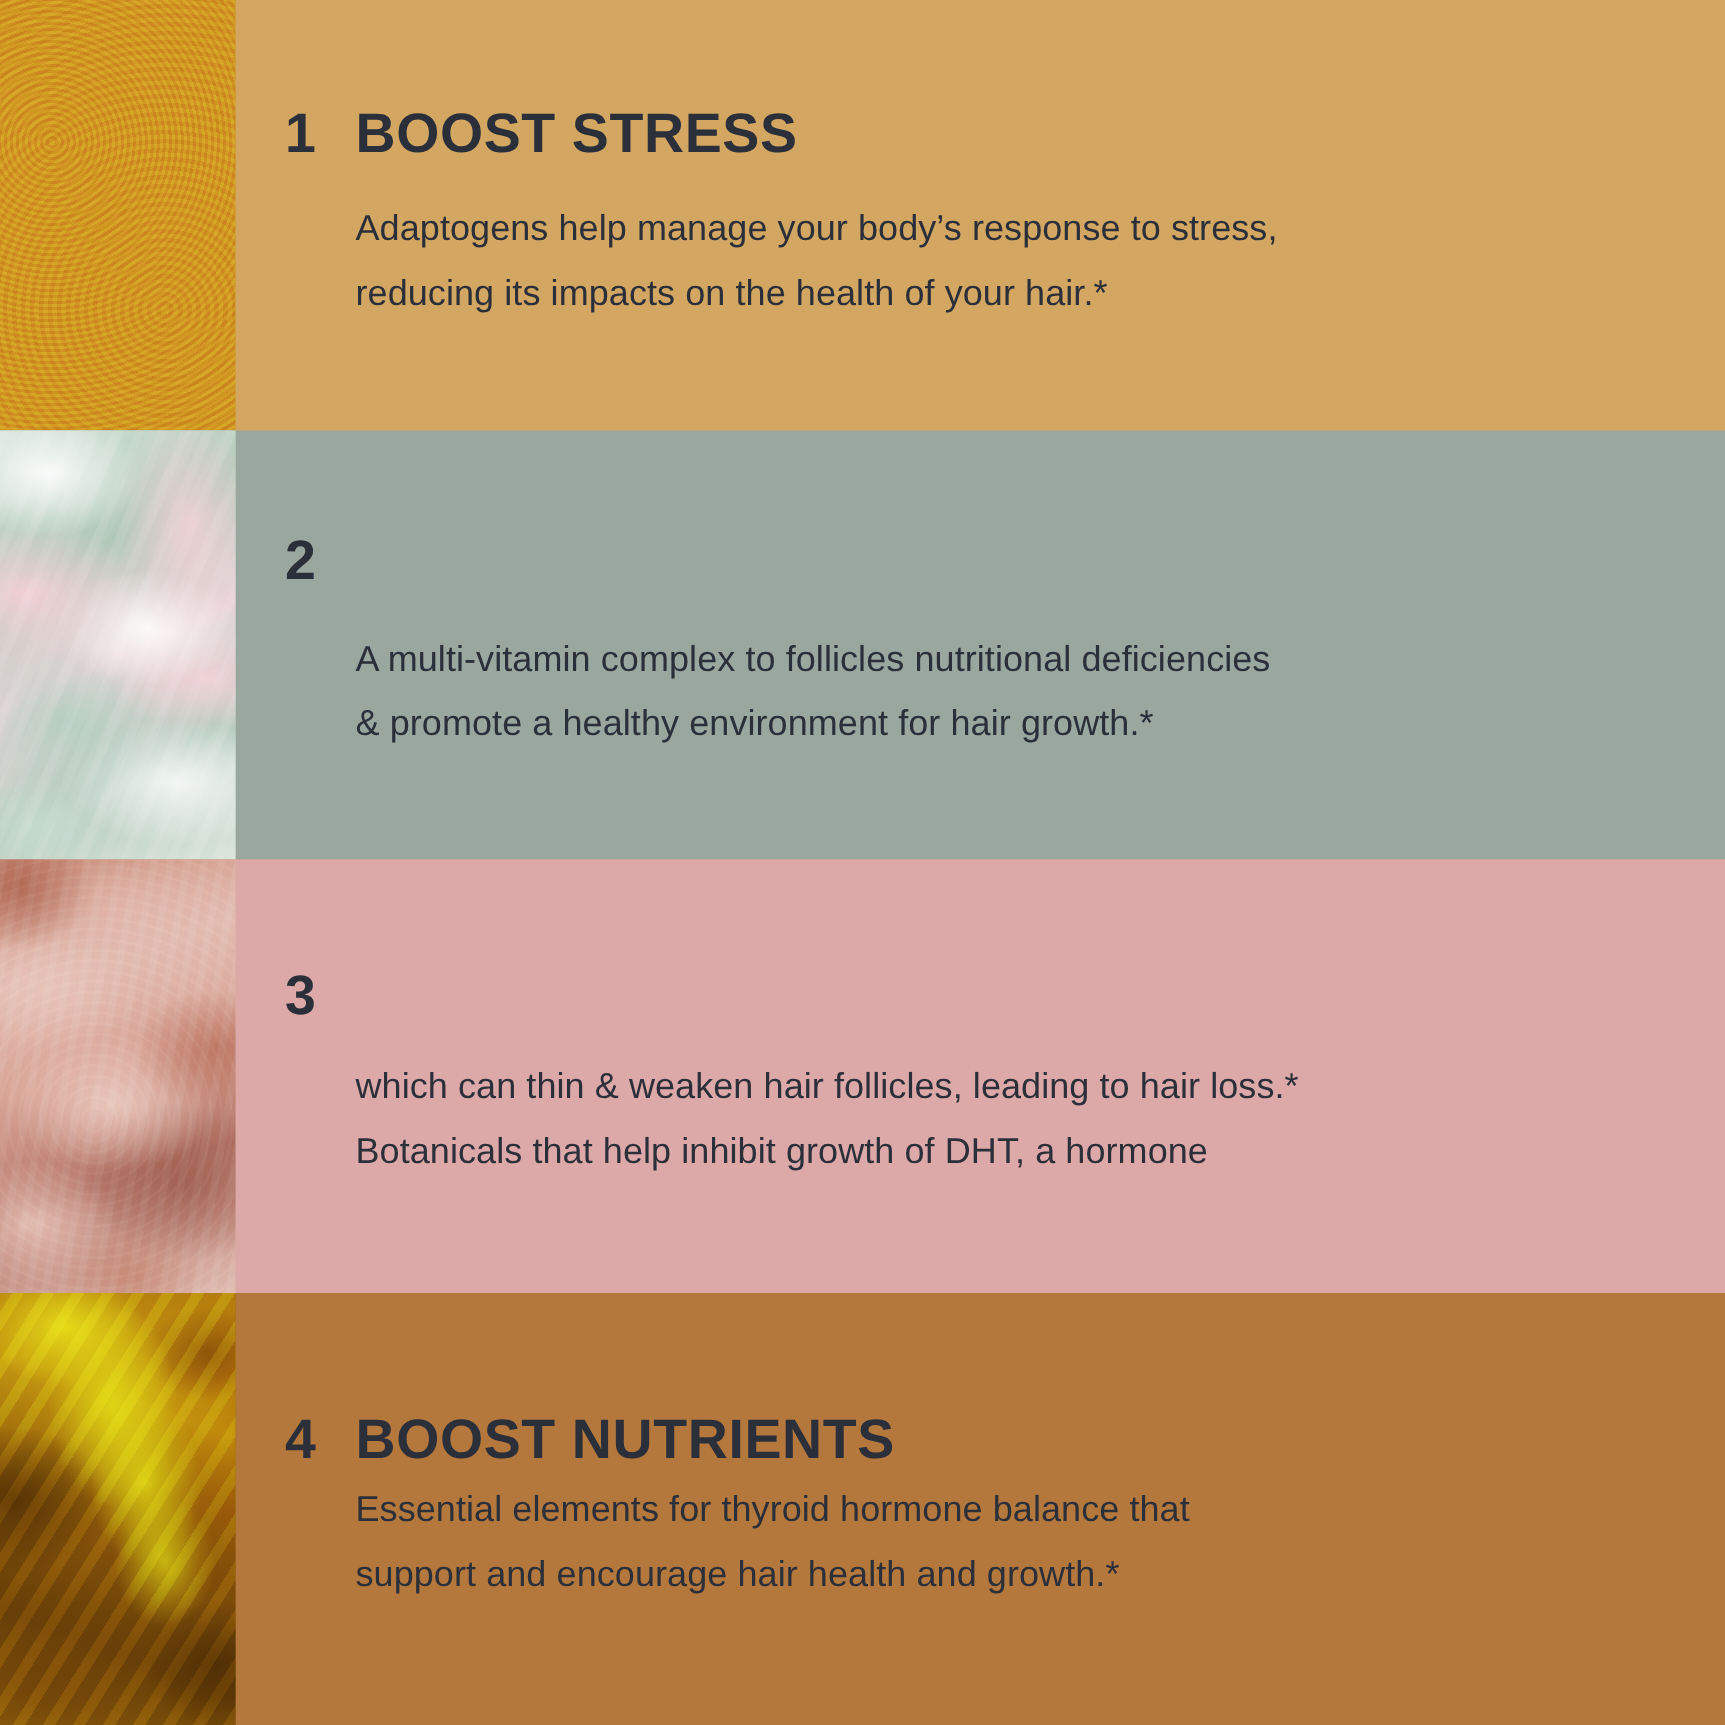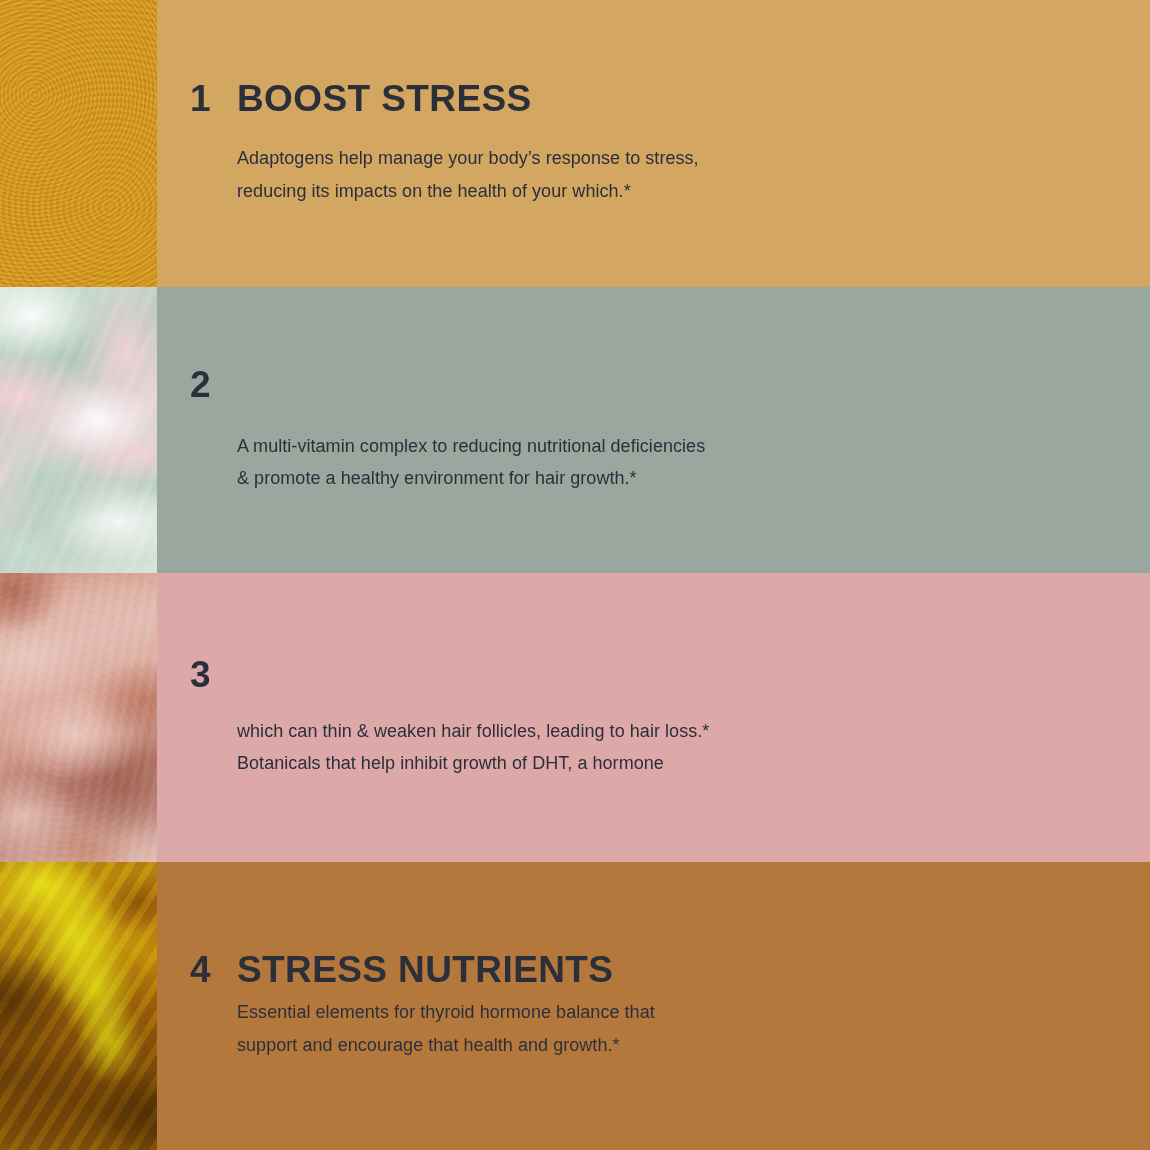--- a/index.html
+++ b/index.html
@@ -140,21 +140,21 @@
     color:#2b2f3a;
     line-height:1;
     white-space:nowrap;
   }
   .num { width:47px; flex:0 0 47px; }
   .ttl { }
 
   .body {
     margin-top:23px;
     padding-left:47px;
-    font-size:18px;
+    font-size:24px;
     line-height:1.78;
     color:#2b2f3a;
     font-weight:400;
     letter-spacing:.05px;
   }
   .body .ln { display:block; white-space:nowrap; }
 
   .row-1 .body { margin-top:25px; }
   .row-2 .body { margin-top:27px; }
   .row-3 .body { margin-top:22px; }
@@ -167,33 +167,33 @@
 
   <div class="row row-1">
     <div class="thumb tex-gold"></div>
     <div class="panel">
       <div class="heading">
         <span class="num">1</span>
         <span class="ttl">BOOST STRESS</span>
       </div>
       <div class="body">
         <span class="ln">Adaptogens help manage your body’s response to stress,</span>
-        <span class="ln">reducing its impacts on the health of your which.*</span>
+        <span class="ln">reducing its impacts on the health of your hair.*</span>
       </div>
     </div>
   </div>
 
   <div class="row row-2">
     <div class="thumb tex-mint"></div>
     <div class="panel">
       <div class="heading">
         <span class="num">2</span>
       </div>
       <div class="body">
-        <span class="ln">A multi-vitamin complex to reducing nutritional deficiencies</span>
+        <span class="ln">A multi-vitamin complex to follicles nutritional deficiencies</span>
         <span class="ln">&amp; promote a healthy environment for hair growth.*</span>
       </div>
     </div>
   </div>
 
   <div class="row row-3">
     <div class="thumb tex-rose"></div>
     <div class="panel">
       <div class="heading">
         <span class="num">3</span>
@@ -203,22 +203,22 @@
         <span class="ln">Botanicals that help inhibit growth of DHT, a hormone</span>
       </div>
     </div>
   </div>
 
   <div class="row row-4">
     <div class="thumb tex-amber"></div>
     <div class="panel">
       <div class="heading">
         <span class="num">4</span>
-        <span class="ttl">STRESS NUTRIENTS</span>
+        <span class="ttl">BOOST NUTRIENTS</span>
       </div>
       <div class="body">
         <span class="ln">Essential elements for thyroid hormone balance that</span>
-        <span class="ln">support and encourage that health and growth.*</span>
+        <span class="ln">support and encourage hair health and growth.*</span>
       </div>
     </div>
   </div>
 
 </div>
 
 </body></html>

